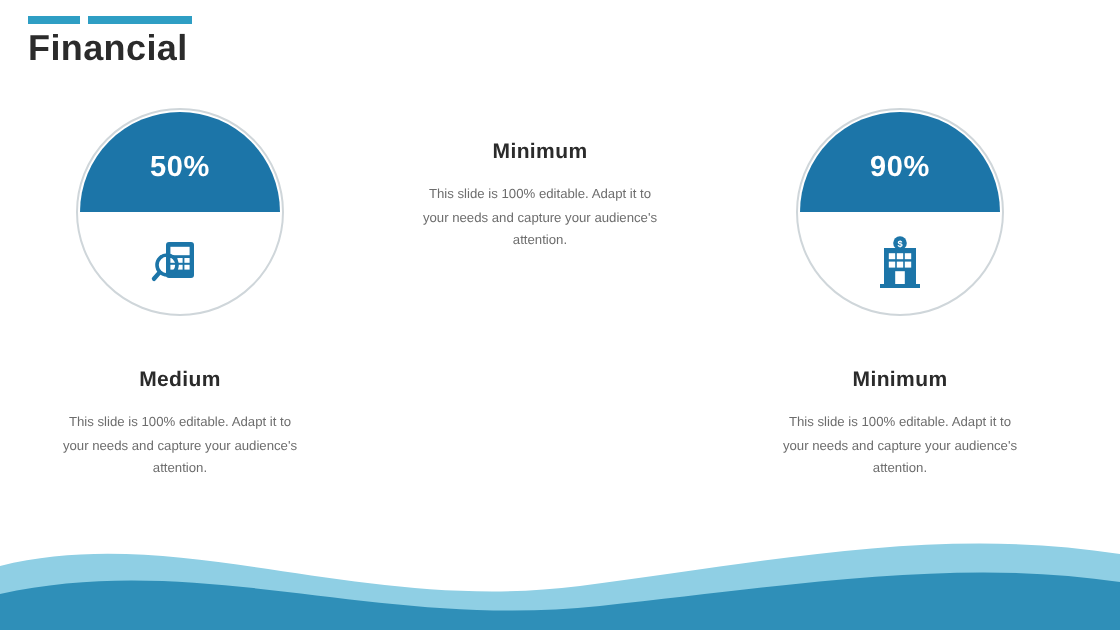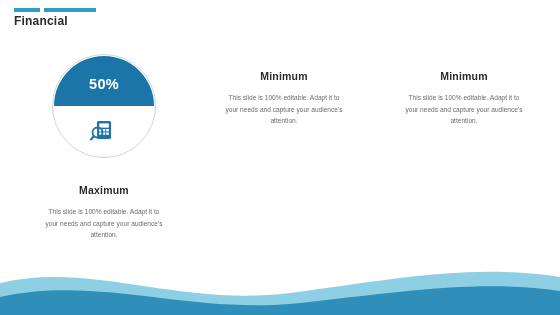--- a/index.html
+++ b/index.html
@@ -36,30 +36,30 @@
     left: 44px;
     top: 8px;
     width: 52px;
     height: 4px;
     background: #2e9ec4;
   }
   .header-title {
     position: absolute;
     left: 14px;
     top: 14px;
-    font-size: 12px;
+    font-size: 18px;
     font-weight: bold;
     color: #2b2b2b;
     letter-spacing: 0.2px;
   }
 
   
   .cols {
     position: absolute;
-    left: 14px;
+    left: 0;
     top: 44px;
     width: 540px;
     height: 215px;
     display: flex;
   }
   .col {
     width: 186px;
     display: flex;
     flex-direction: column;
     align-items: center;
@@ -162,30 +162,50 @@
           <rect x="13.7" y="12" width="2.6" height="2.4" fill="#ffffff"></rect>
           <rect x="17.2" y="12" width="2.6" height="2.4" fill="#ffffff"></rect>
           <rect x="10.2" y="15.4" width="2.6" height="2.4" fill="#ffffff"></rect>
           <rect x="13.7" y="15.4" width="2.6" height="2.4" fill="#ffffff"></rect>
           <rect x="17.2" y="15.4" width="2.6" height="2.4" fill="#ffffff"></rect>
           <circle cx="8.5" cy="15.5" r="5" fill="none" stroke="#1c75a8" stroke-width="1.8"></circle>
           <line x1="4.8" y1="19.2" x2="2" y2="22.4" stroke="#1c75a8" stroke-width="2.2" stroke-linecap="round"></line>
         </svg>
       </div>
     </div>
-    <div class="col-title">Maximum</div>
+    <div class="col-title">Medium</div>
     <div class="col-body">This slide is 100% editable. Adapt it to your needs and capture your audience's attention.</div>
   </div>
 
   <div class="col">
     <div class="col-title">Minimum</div>
     <div class="col-body">This slide is 100% editable. Adapt it to your needs and capture your audience's attention.</div>
   </div>
 
   <div class="col">
+    <div class="circle-wrap">
+      <div class="circle-outer"></div>
+      <div class="semi" style="background:#1c75a8"></div>
+      <div class="pct">90%</div>
+      <div class="icon-slot">
+        <svg width="26" height="30" viewBox="0 0 26 30">
+          <rect x="5" y="7" width="16" height="18" fill="#1c75a8"></rect>
+          <circle cx="13" cy="4.5" r="3.4" fill="#1c75a8"></circle>
+          <text x="13" y="6.4" font-size="4.6" fill="#ffffff" text-anchor="middle" font-family="Liberation Sans, sans-serif" font-weight="bold">$</text>
+          <rect x="7.4" y="9.6" width="3.2" height="3" fill="#ffffff"></rect>
+          <rect x="11.4" y="9.6" width="3.2" height="3" fill="#ffffff"></rect>
+          <rect x="15.4" y="9.6" width="3.2" height="3" fill="#ffffff"></rect>
+          <rect x="7.4" y="13.8" width="3.2" height="3" fill="#ffffff"></rect>
+          <rect x="11.4" y="13.8" width="3.2" height="3" fill="#ffffff"></rect>
+          <rect x="15.4" y="13.8" width="3.2" height="3" fill="#ffffff"></rect>
+          <rect x="10.6" y="18.6" width="4.8" height="6.4" fill="#ffffff"></rect>
+          <rect x="3" y="25" width="20" height="2" fill="#1c75a8"></rect>
+        </svg>
+      </div>
+    </div>
     <div class="col-title">Minimum</div>
     <div class="col-body">This slide is 100% editable. Adapt it to your needs and capture your audience's attention.</div>
   </div>
 
 </div>
 
 <svg class="wave" viewBox="0 0 560 62" preserveAspectRatio="none">
   <path d="M0,30 C90,8 180,54 290,40 C390,27 470,10 560,24 L560,62 L0,62 Z" fill="#8fcfe4"></path>
   <path d="M0,44 C100,22 190,62 300,50 C400,39 480,26 560,38 L560,62 L0,62 Z" fill="#2f8fb8"></path>
 </svg>

